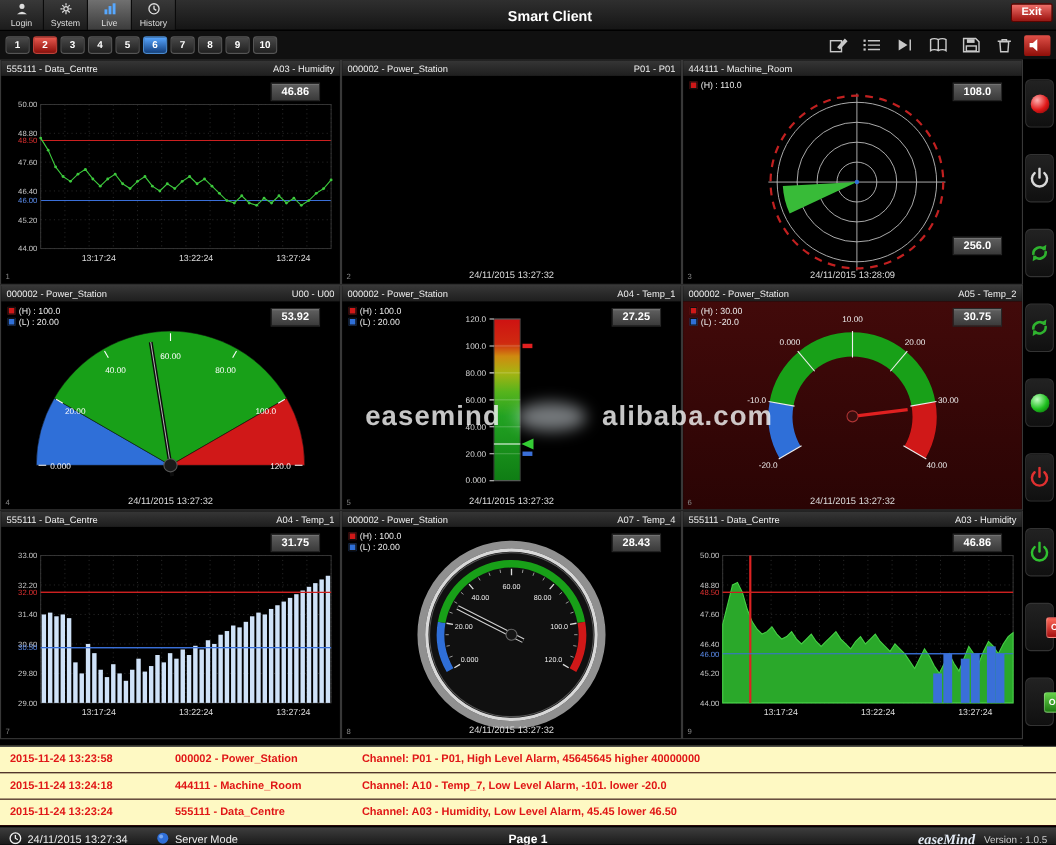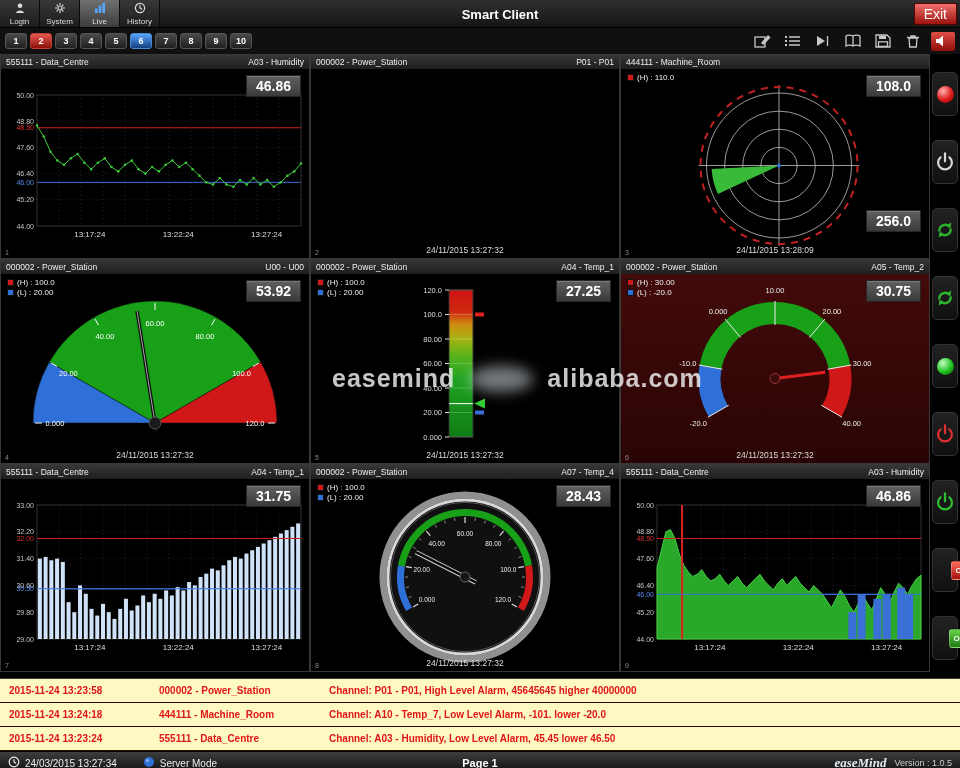--- a/index.html
+++ b/index.html
@@ -10,21 +10,21 @@
   
   .topbar{height:28px;background:linear-gradient(#2f2f2f,#151515);display:flex;align-items:stretch;
           position:relative;border-bottom:1px solid #000;}
   .nav-wrap{display:flex;}
   .navbtn{width:40px;display:flex;flex-direction:column;align-items:center;justify-content:center;gap:1px;
           font-size:8px;color:#ddd;background:linear-gradient(#383838,#1c1c1c);border-right:1px solid #0a0a0a;cursor:pointer;}
   .navbtn.active{background:linear-gradient(#707070,#3c3c3c);}
   .app-title{position:absolute;left:0;right:0;top:0;height:28px;display:flex;align-items:center;justify-content:center;
              font-size:13px;font-weight:bold;color:#fff;pointer-events:none;margin-left:40px;}
   .exit-btn{position:absolute;right:3px;top:3px;background:linear-gradient(#f0706a,#9c120e);color:#fff;
-            font-size:14px;font-weight:normal;padding:2px 9px;border-radius:2px;border:1px solid #5c0400;cursor:pointer;}
+            font-size:10px;font-weight:bold;padding:2px 9px;border-radius:2px;border:1px solid #5c0400;cursor:pointer;}
 
   
   .tabrow{height:26px;background:#101010;display:flex;align-items:center;justify-content:space-between;padding:0 5px;}
   .tabs{display:flex;gap:3px;}
   .tab{min-width:22px;height:16px;padding:0 3px;border-radius:3px;background:linear-gradient(#4a4a4a,#202020);
        border:1px solid #555;color:#fff;font-size:9px;font-weight:bold;display:flex;align-items:center;justify-content:center;cursor:pointer;}
   .tab.alarm{background:linear-gradient(#e85a50,#8c0f0a);border-color:#c04038;}
   .tab.selected{background:linear-gradient(#58a6ff,#123f7e);border-color:#4a8ad0;}
   .toolbar{display:flex;gap:6px;align-items:center;}
   .tool{width:24px;height:19px;display:flex;align-items:center;justify-content:center;border-radius:2px;cursor:pointer;}
@@ -32,22 +32,22 @@
 
   
   .main{display:flex;}
   .grid{display:grid;grid-template-columns:repeat(3,310px);grid-template-rows:205px 205px 208px;width:930px;}
   .panel{border:1px solid #383838;background:#000;position:relative;overflow:hidden;}
   .panel-alarm-bg .panel-body{background:linear-gradient(#420a0a,#2a0404);}
   .panel-header{height:14px;background:linear-gradient(#363636,#1e1e1e);display:flex;justify-content:space-between;
                 align-items:center;padding:0 5px;font-size:8.5px;color:#eee;}
   .panel-body{position:absolute;top:14px;left:0;right:0;bottom:0;}
   svg.chart{position:absolute;inset:0;width:100%;height:100%;}
-  .value-badge{position:absolute;top:6px;right:8px;background:linear-gradient(#606060,#3a3a3a);color:#fff;
-               font-size:14px;font-weight:bold;padding:2px 9px;border:1px solid #262626;box-shadow:inset 0 1px 0 #7a7a7a;z-index:3;}
+  .value-badge{position:absolute;top:6px;right:18px;background:linear-gradient(#606060,#3a3a3a);color:#fff;
+               font-size:10px;font-weight:bold;padding:2px 9px;border:1px solid #262626;box-shadow:inset 0 1px 0 #7a7a7a;z-index:3;}
   .vb-bottom{top:auto;bottom:26px;}
   .legend{position:absolute;top:4px;left:6px;font-size:8px;color:#eee;z-index:3;}
   .legend-row{display:flex;align-items:center;gap:3px;margin-bottom:1px;}
   .legend-swatch{width:7px;height:7px;display:inline-block;border:1px solid #111;}
   .timestamp{position:absolute;bottom:3px;left:0;right:0;text-align:center;font-size:8.5px;color:#ddd;z-index:2;}
   .panel-num{position:absolute;bottom:2px;left:4px;font-size:7px;color:#8a8a8a;z-index:2;}
   .digital-box{position:absolute;left:50%;top:50px;transform:translateX(-50%);border:1px solid #9a9a9a;
                box-shadow:0 0 0 2px #2e2e2e;background:#030303;padding:10px 28px;
                font-family:"DejaVu Sans Mono",monospace;font-size:24px;font-weight:bold;color:#39e639;letter-spacing:3px;}
 
@@ -766,21 +766,21 @@
 
   <div class="statusbar">
     <div class="sb-page">Page 1</div>
     <div class="sb-group">
       <span>
         <svg width="12" height="12" viewBox="0 0 12 12">
             <circle cx="6" cy="6" r="4.8" fill="none" stroke="#eee" stroke-width="1.2"></circle>
             <path d="M6 3.2 V6 L8.2 7.4" stroke="#eee" stroke-width="1.2" fill="none"></path>
           </svg>
       </span>
-      <span>24/03/2015 13:27:34</span>
+      <span>24/11/2015 13:27:34</span>
     </div>
     <div class="sb-group">
       <span>
         <svg width="12" height="12" viewBox="0 0 12 12">
             <circle cx="6" cy="6" r="5" fill="#2f6fd8"></circle>
             <circle cx="4.5" cy="4.5" r="1.8" fill="#7aa8ef"></circle>
           </svg>
       </span>
       <span>Server Mode</span>
     </div>

